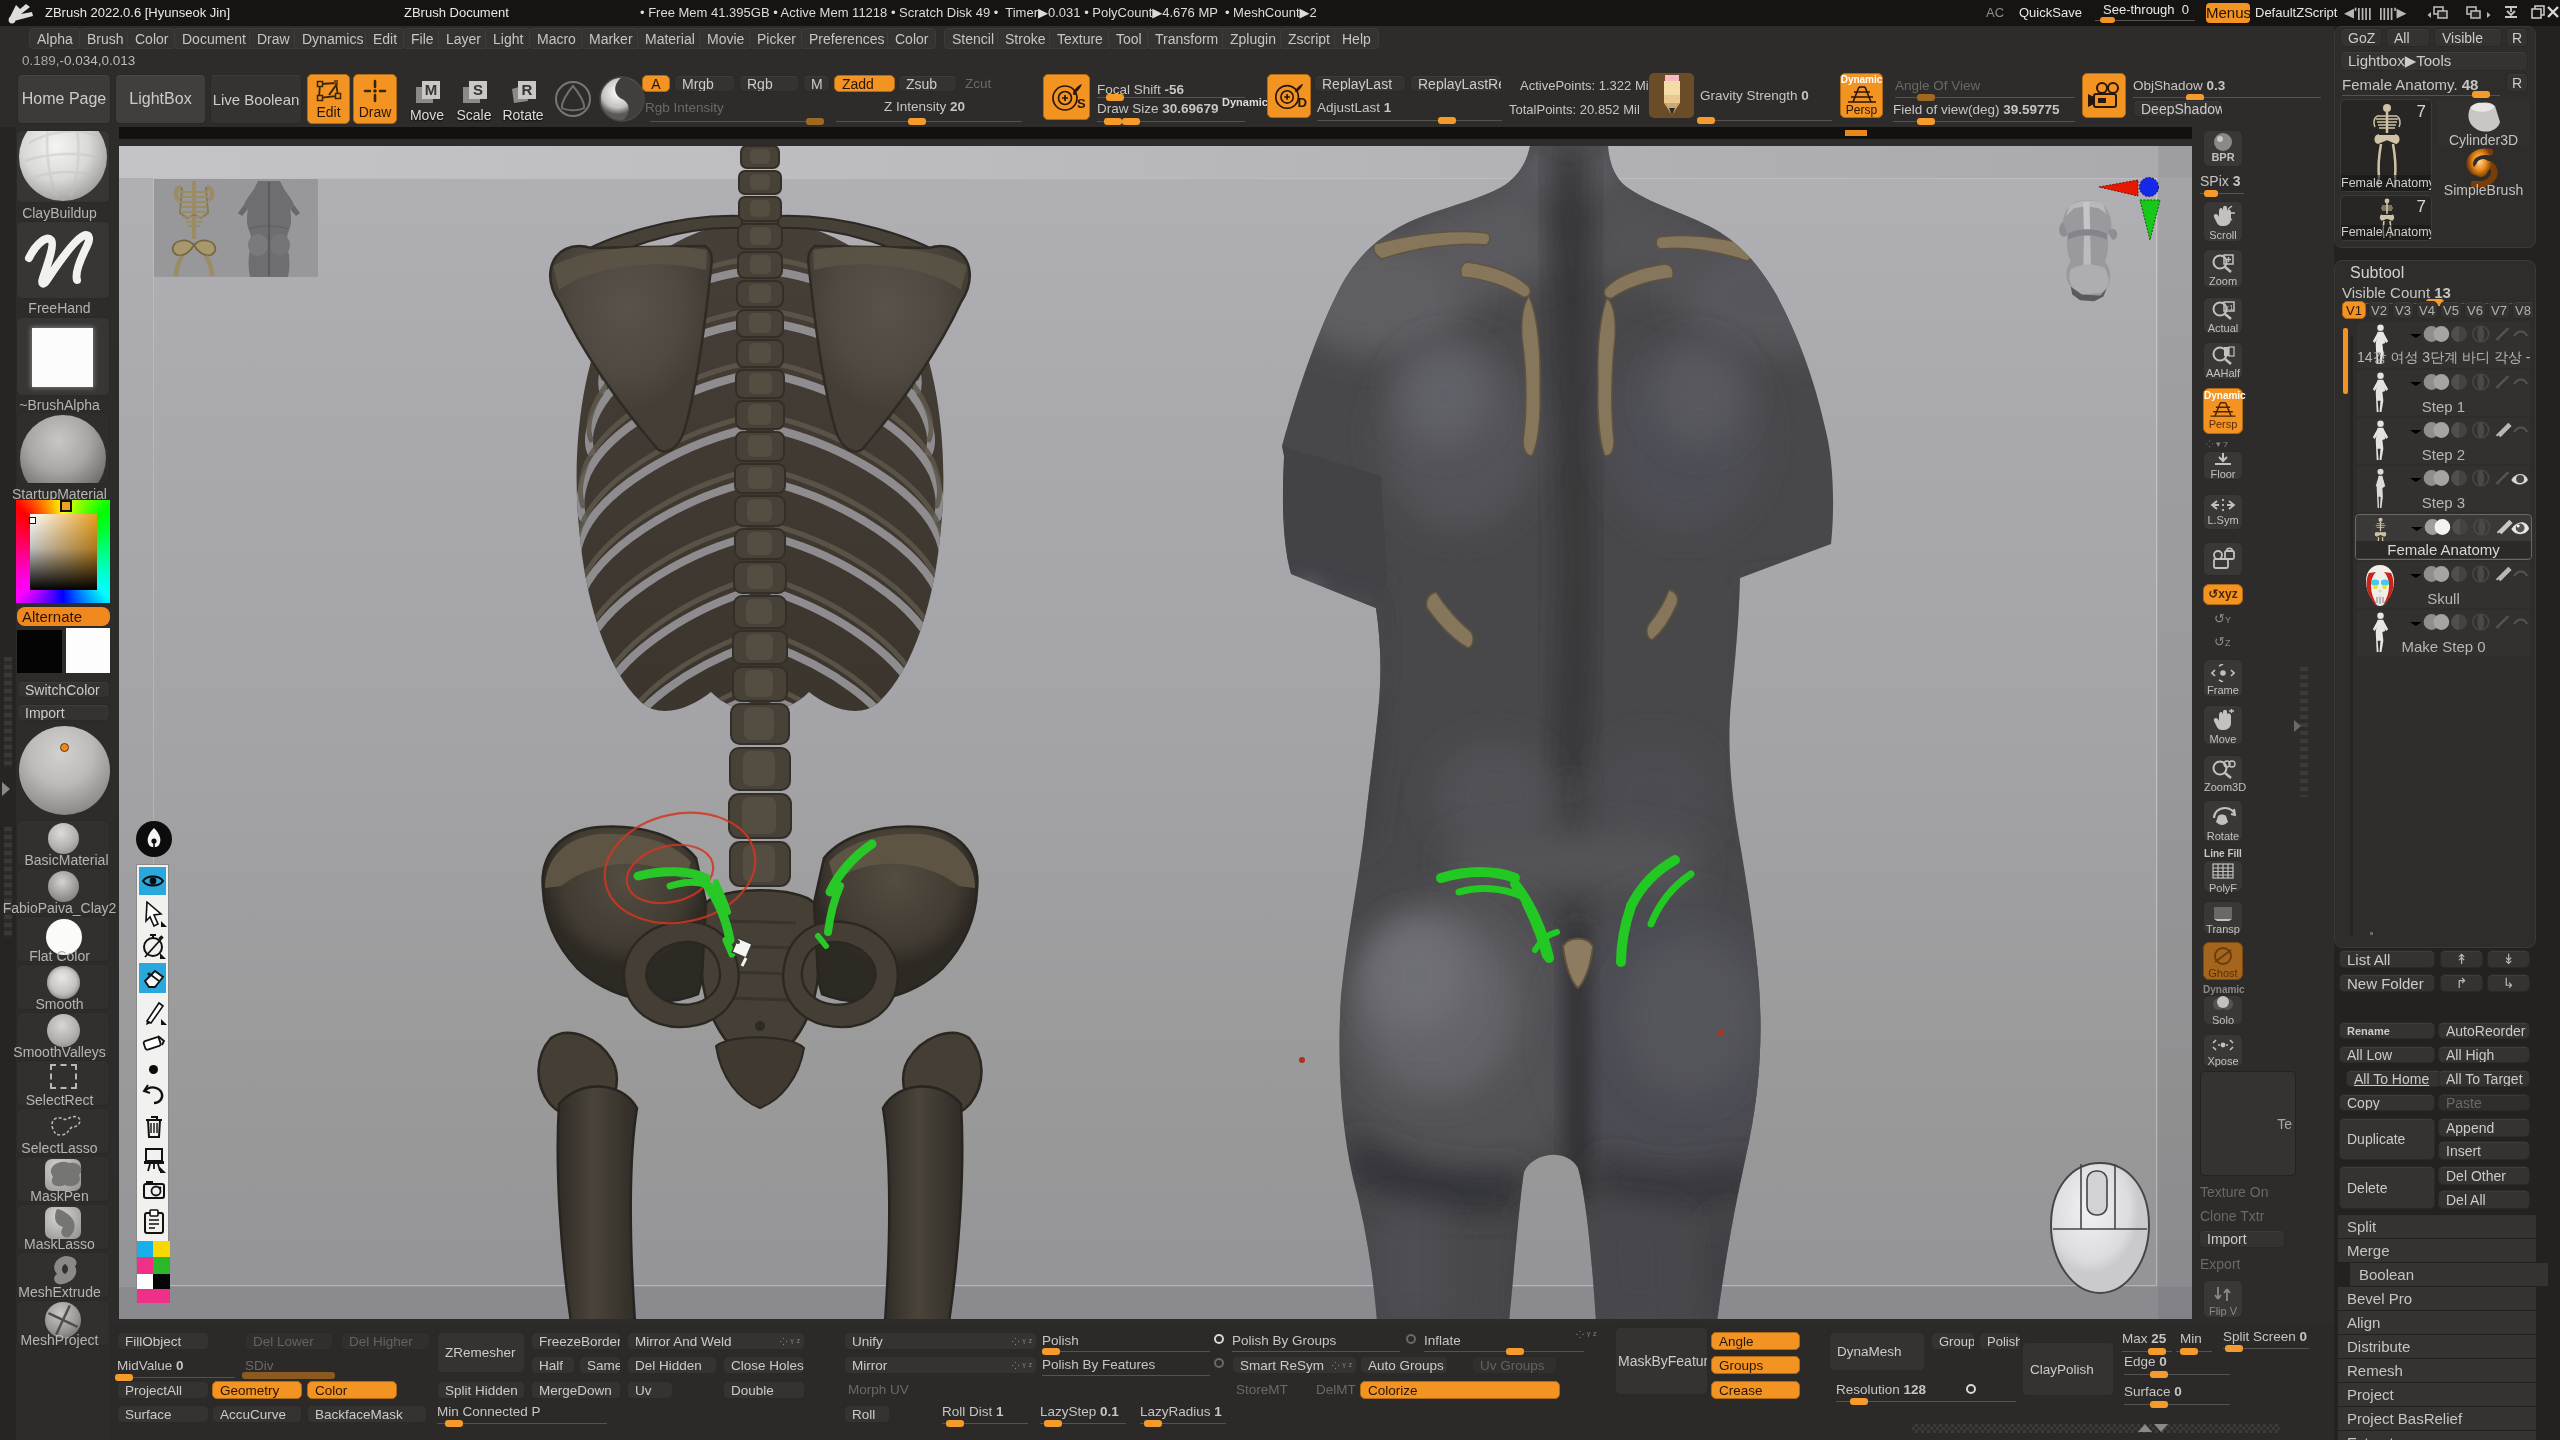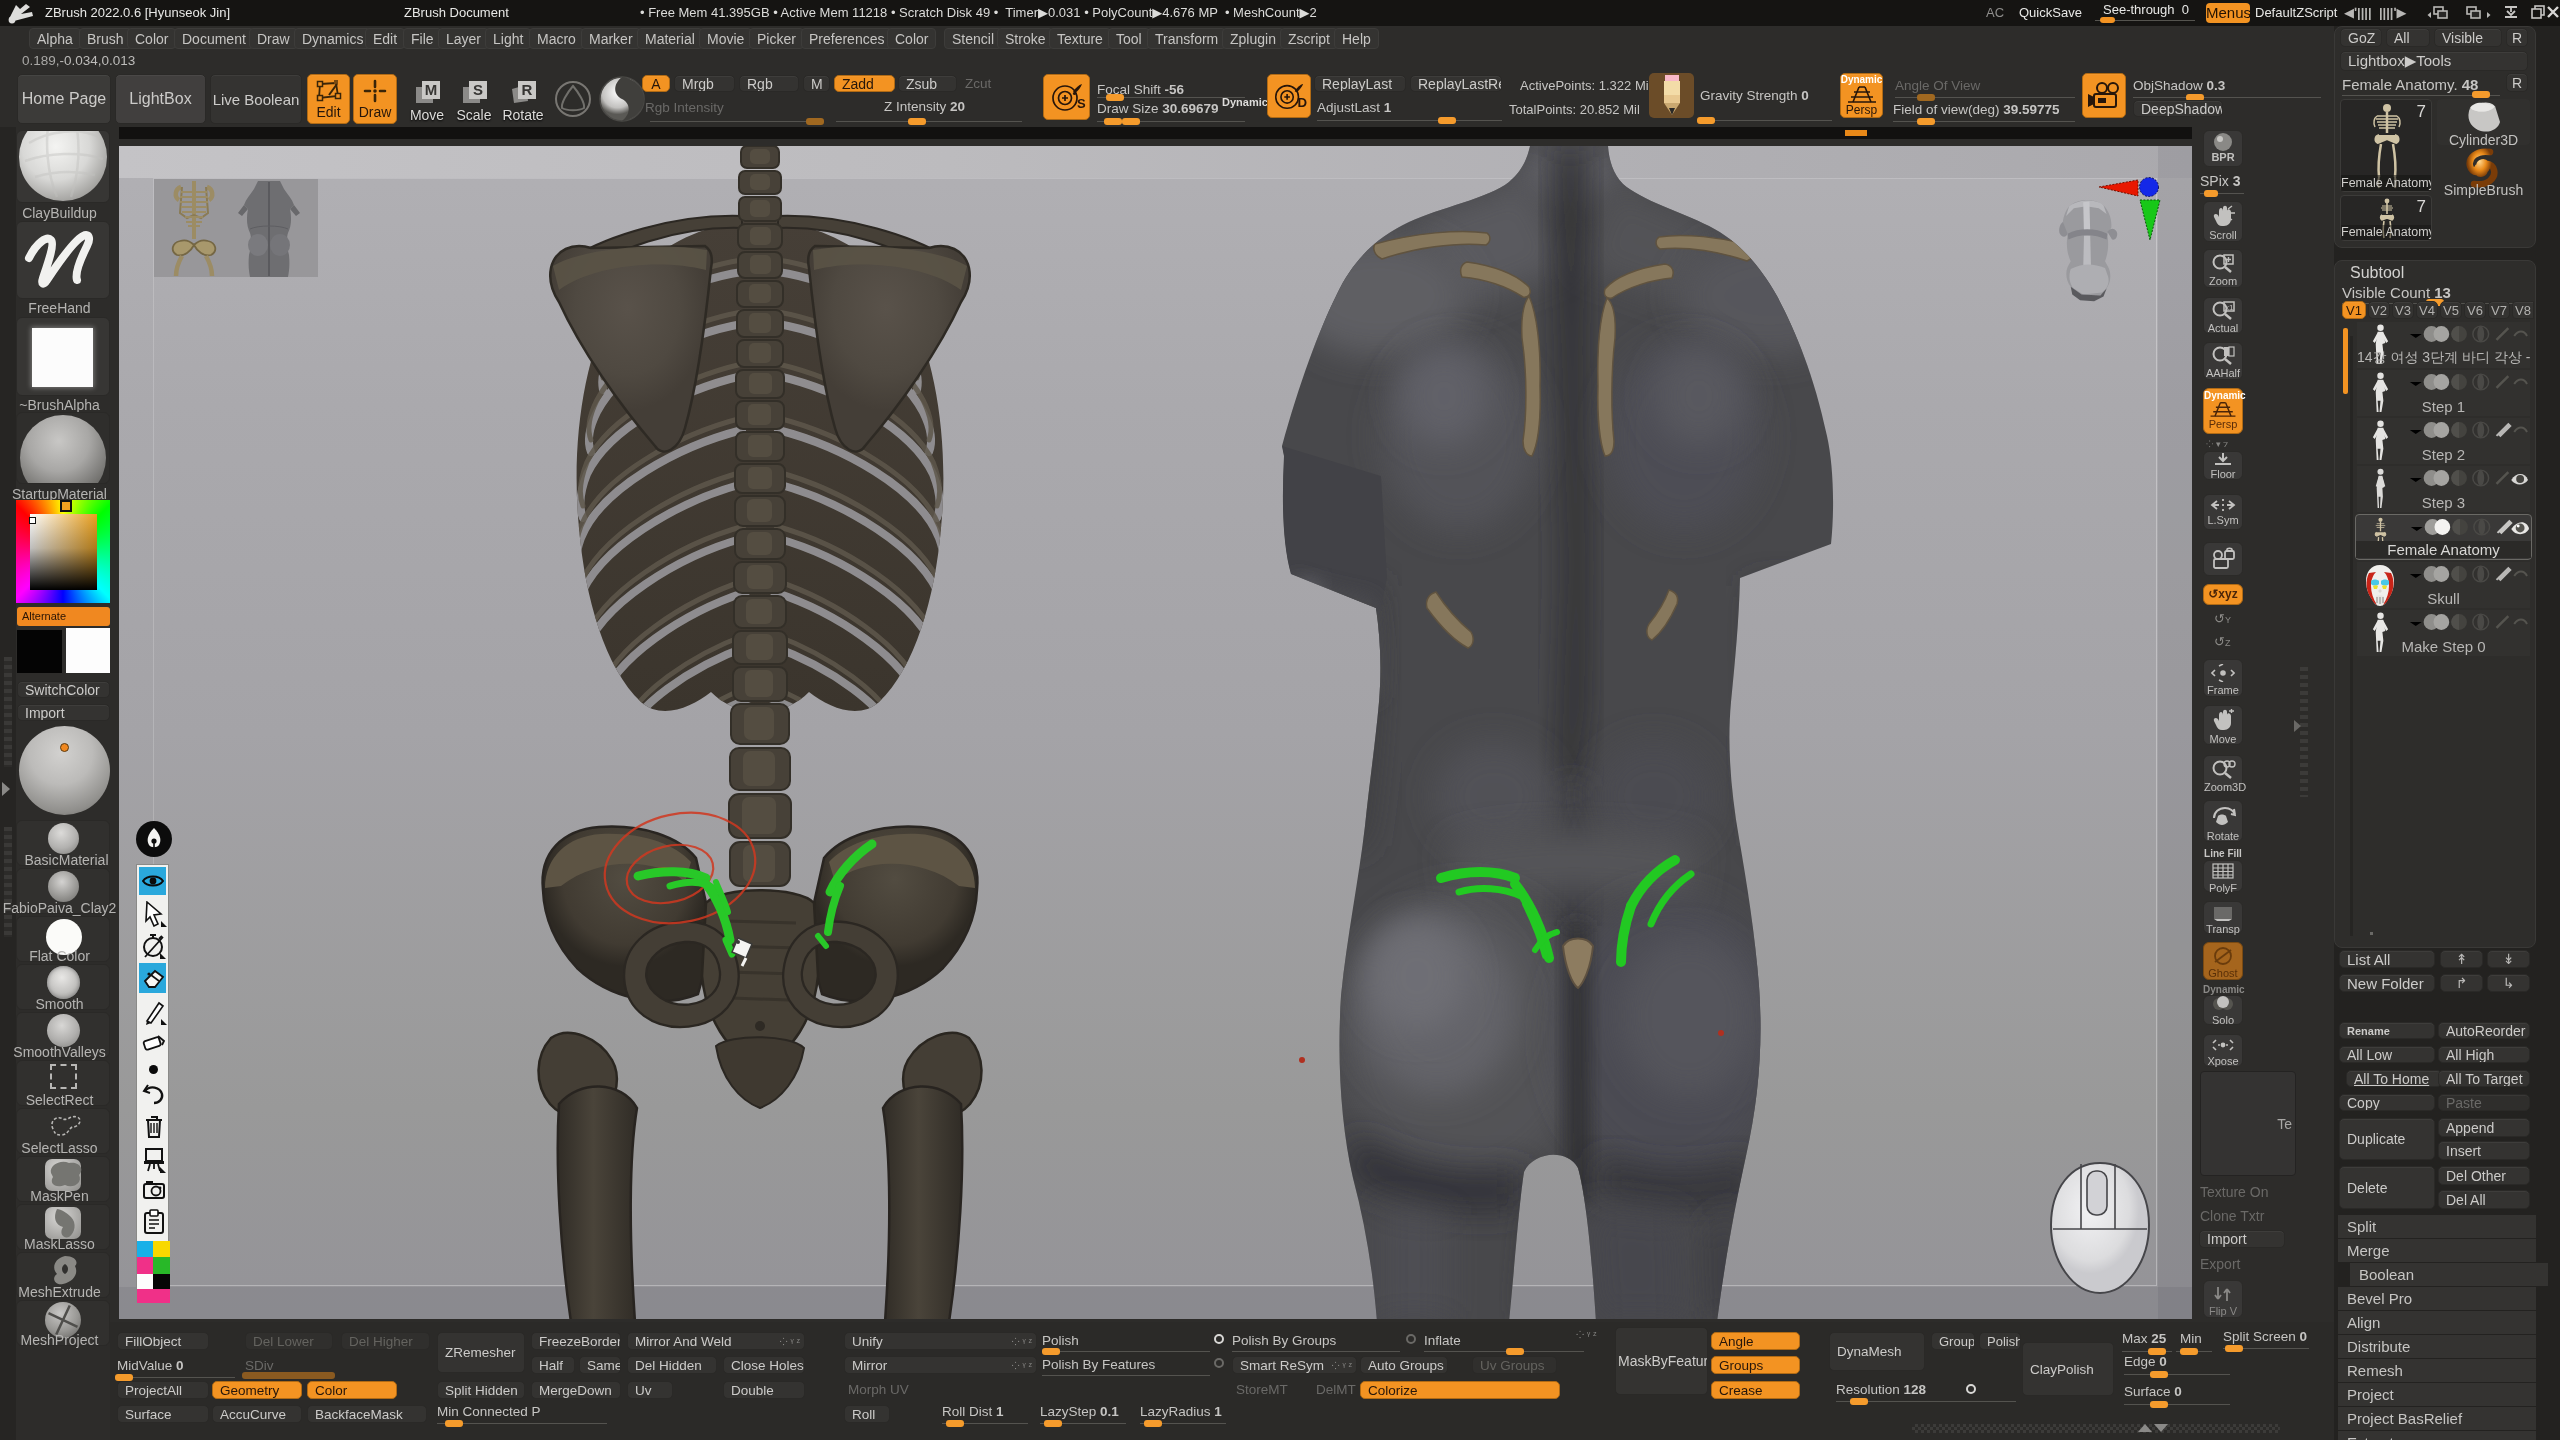--- a/index.html
+++ b/index.html
@@ -307,21 +307,21 @@
       <div class="abs" style="left:3px;top:2px;width:86px;height:86px;border-radius:50%;background:radial-gradient(circle at 45% 30%,#c8c7c5 0%,#a8a7a5 40%,#6f6e6b 75%,#3a3937 100%);"></div>
     </div>
     <div class="tlabel" style="top:359px;">StartupMaterial</div>
 
     <div class="abs" style="left:16px;top:373px;width:94px;height:103px;background:conic-gradient(from 315deg,#f00 0deg,#ff0 45deg,#0f0 90deg,#0ff 180deg,#00f 225deg,#f0f 270deg,#f00 360deg);">
       <div class="abs" style="left:14px;top:14px;width:67px;height:76px;background:linear-gradient(to bottom,rgba(0,0,0,0) 0%,rgba(0,0,0,0.25) 45%,#000 100%),linear-gradient(to right,#ffffff,#e8a020);"></div>
       <div class="abs" style="left:44px;top:0px;width:12px;height:12px;background:#f0a020;border:2px solid #111;"></div>
       <div class="abs" style="left:13px;top:17px;width:7px;height:7px;background:#fff;border:1.5px solid #111;"></div>
     </div>
 
-    <div class="abs" style="left:17px;top:480px;width:93px;height:19px;background:#f08820;border-radius:3px;color:#2a1505;font-size:11px;line-height:19px;padding-left:5px;">Alternate</div>
+    <div class="abs" style="left:17px;top:480px;width:93px;height:19px;background:#f08820;border-radius:8px;color:#2a1505;font-size:15px;line-height:19px;padding-left:5px;">Alternate</div>
 
     <div class="abs" style="left:17px;top:503px;width:45px;height:43px;background:#040404;"></div>
     <div class="abs" style="left:66px;top:501px;width:44px;height:45px;background:#fdfdfd;"></div>
     <div class="btn left" style="left:17px;top:554px;width:93px;height:17px;font-size:14px;">SwitchColor</div>
     <div class="btn left" style="left:17px;top:577px;width:93px;height:17px;font-size:14px;">Import</div>
 
     <div class="abs" style="left:19px;top:599px;width:91px;height:89px;border-radius:50%;background:radial-gradient(circle at 46% 30%,#d2d1cf 0%,#bcbbb9 40%,#8f8e8b 75%,#55544f 100%);"></div>
     <div class="abs" style="left:60px;top:616px;width:9px;height:9px;border-radius:50%;background:#f08820;border:1.5px solid #5a3a10;"></div>
 
     <div class="thumb" style="top:693px;height:46px;background:#31302e;">

